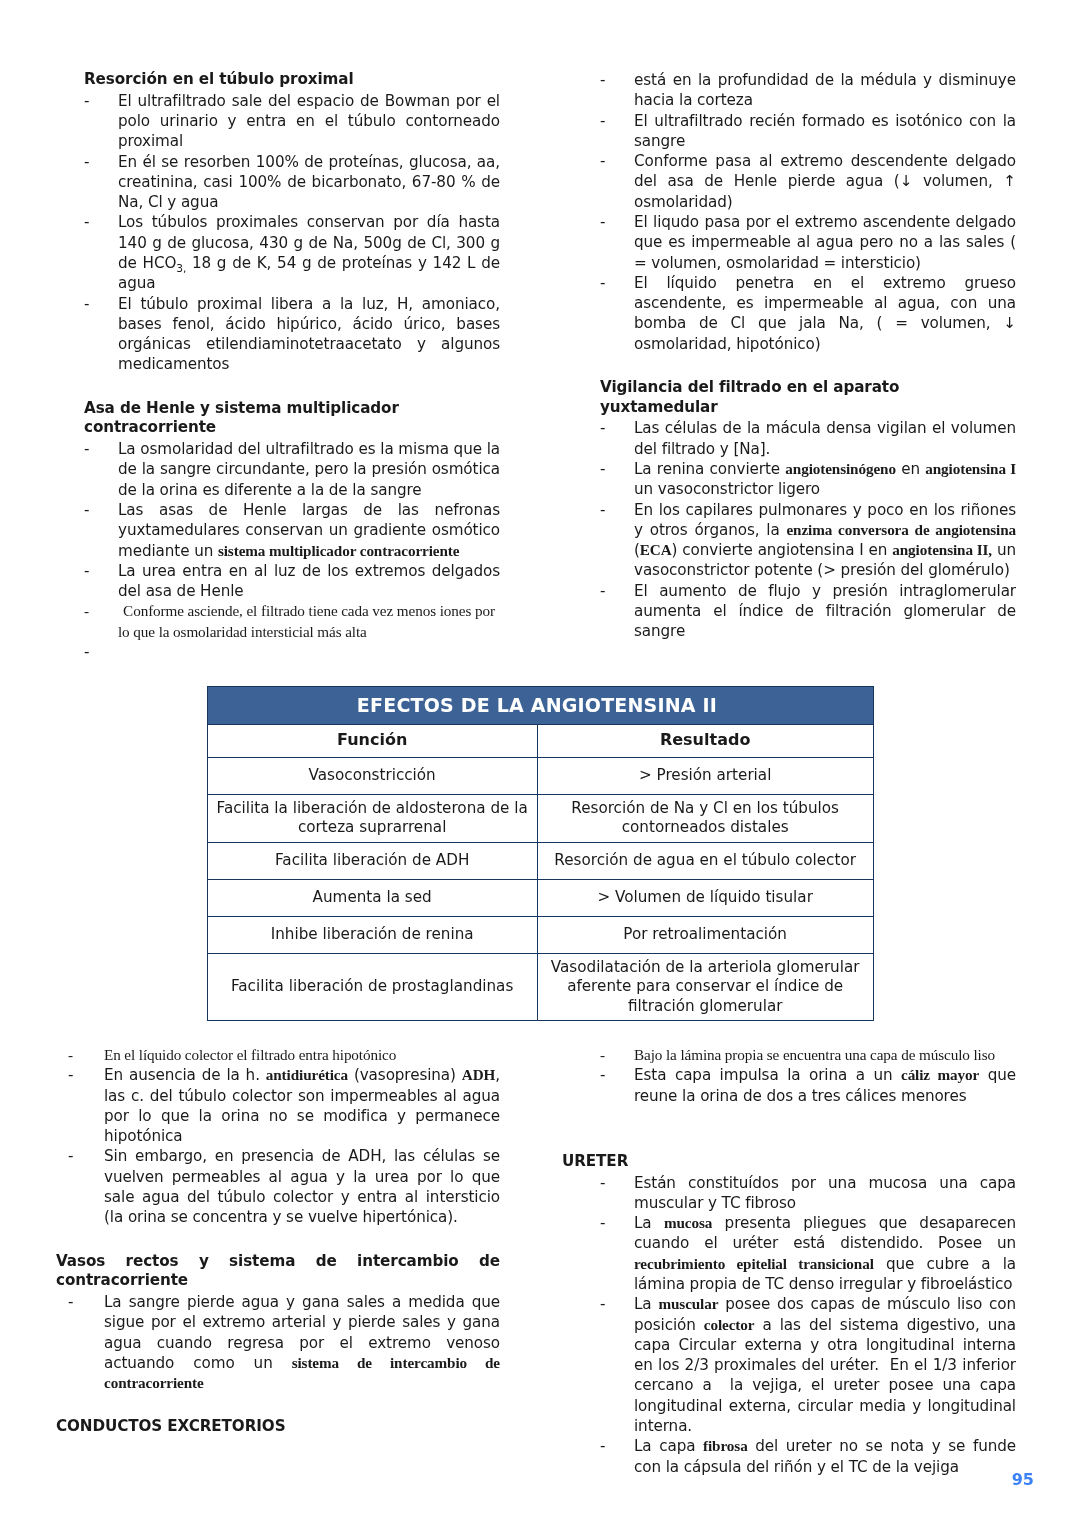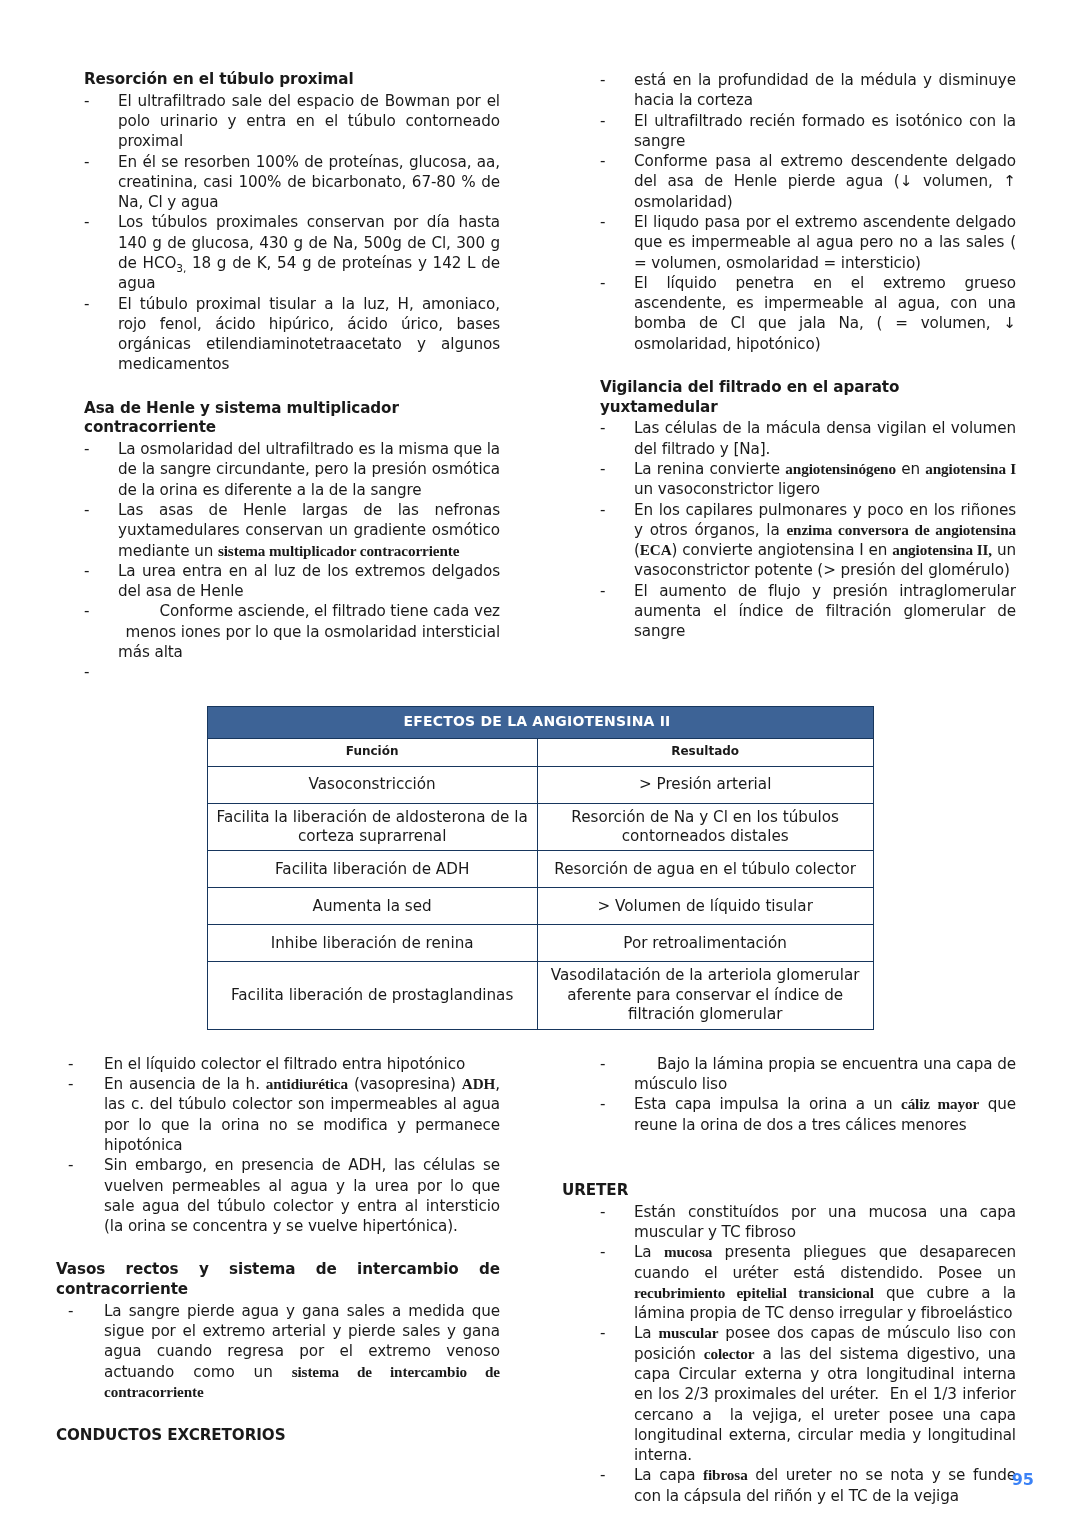--- a/index.html
+++ b/index.html
@@ -63,21 +63,21 @@
   }
   ul.bl > li::before {
     content: "-";
     position: absolute;
     left: 38px;
     top: 0;
   }
   ul.bl.tight-left > li { padding-left: 58px; }
   ul.bl.tight-left > li::before { left: 22px; }
 
-  ul.bl > li.nojust { text-align: right; }
+  ul.bl > li.nojust { text-align: center; font-family: Liberation Serif, serif; }
   ul.bl > li.empty { min-height: 20px; }
 
   .b { font-weight: bold; font-family: Liberation Serif, serif; }
   .gap-md { height: 24px; }
   .gap-xl { height: 46px; }
 
   sub { font-size: 70%; vertical-align: sub; line-height: 0; }
 
   
   .tbl-wrap {
@@ -94,28 +94,28 @@
     padding: 4px 6px;
     text-align: center;
     vertical-align: middle;
     font-size: 15.2px;
     line-height: 1.28;
   }
   table.effects .thead-title {
     background: #3d6396;
     color: #ffffff;
     font-weight: bold;
-    font-size: 14px;
+    font-size: 19px;
     letter-spacing: 0.2px;
     padding: 6px 12px 7px 6px;
     border: 1.5px solid #17365d;
   }
   table.effects .subhead {
     font-weight: bold;
-    font-size: 12px;
+    font-size: 16px;
     padding: 5px 6px 6px 6px;
   }
   table.effects col.c1 { width: 49.6%; }
   table.effects col.c2 { width: 50.4%; }
   table.effects td.row-cell { height: 28px; }
 
   
   .page-num {
     position: absolute;
     right: 46px;
@@ -132,21 +132,21 @@
 
   <div class="cols">
 
     <div class="col">
 
       <div class="h-sec">Resorción en el túbulo proximal</div>
       <ul class="bl">
         <li>El ultrafiltrado sale del espacio de Bowman por el polo urinario y entra en el túbulo contorneado proximal</li>
         <li>En él se resorben 100% de proteínas, glucosa, aa, creatinina, casi 100% de bicarbonato, 67-80 % de Na, Cl y agua</li>
         <li>Los túbulos proximales conservan por día hasta 140 g de glucosa, 430 g de Na, 500g de Cl, 300 g de HCO<sub>3,</sub> 18 g de K, 54 g de proteínas y 142 L de agua</li>
-        <li>El túbulo proximal tisular a la luz, H, amoniaco, rojo fenol, ácido hipúrico, ácido úrico, bases orgánicas etilendiaminotetraacetato y algunos medicamentos</li>
+        <li>El túbulo proximal libera a la luz, H, amoniaco, bases fenol, ácido hipúrico, ácido úrico, bases orgánicas etilendiaminotetraacetato y algunos medicamentos</li>
       </ul>
 
       <div class="gap-md"></div>
 
       <div class="h-sec">Asa de Henle y sistema multiplicador contracorriente</div>
       <ul class="bl">
         <li>La osmolaridad del ultrafiltrado es la misma que la de la sangre circundante, pero la presión osmótica de la orina es diferente a la de la sangre</li>
         <li>Las asas de Henle largas de las nefronas yuxtamedulares conservan un gradiente osmótico mediante un <span class="b">sistema multiplicador contracorriente</span></li>
         <li>La urea entra en al luz de los extremos delgados del asa de Henle</li>
         <li class="nojust">Conforme asciende, el filtrado tiene cada vez menos iones por lo que la osmolaridad intersticial más alta</li>

